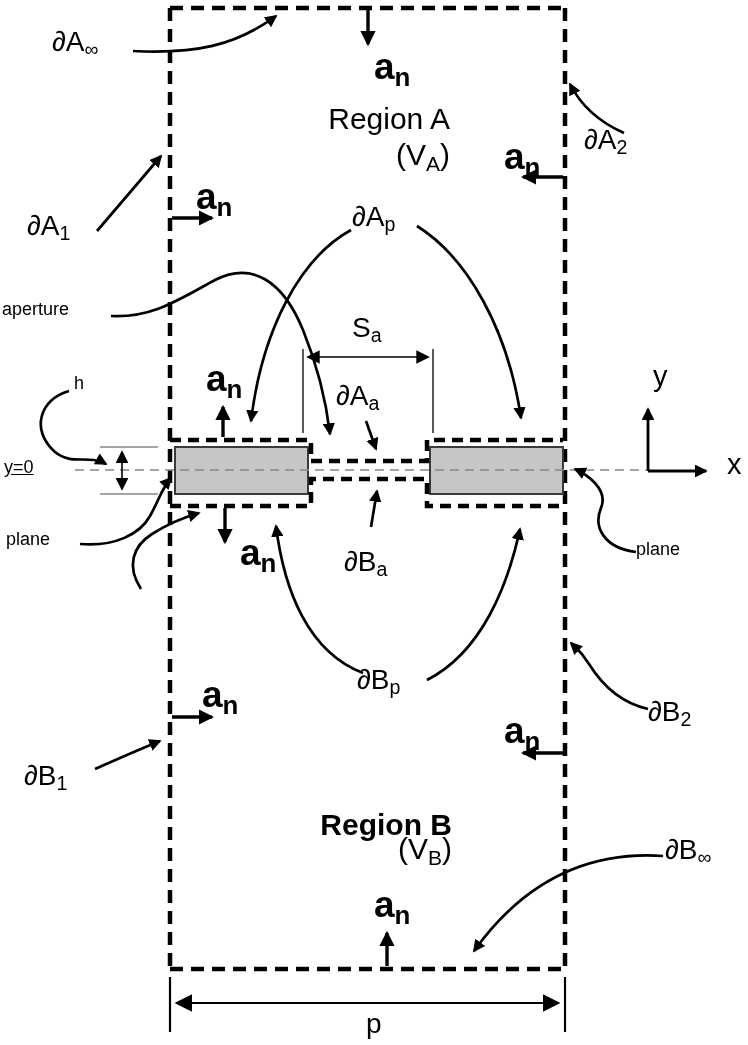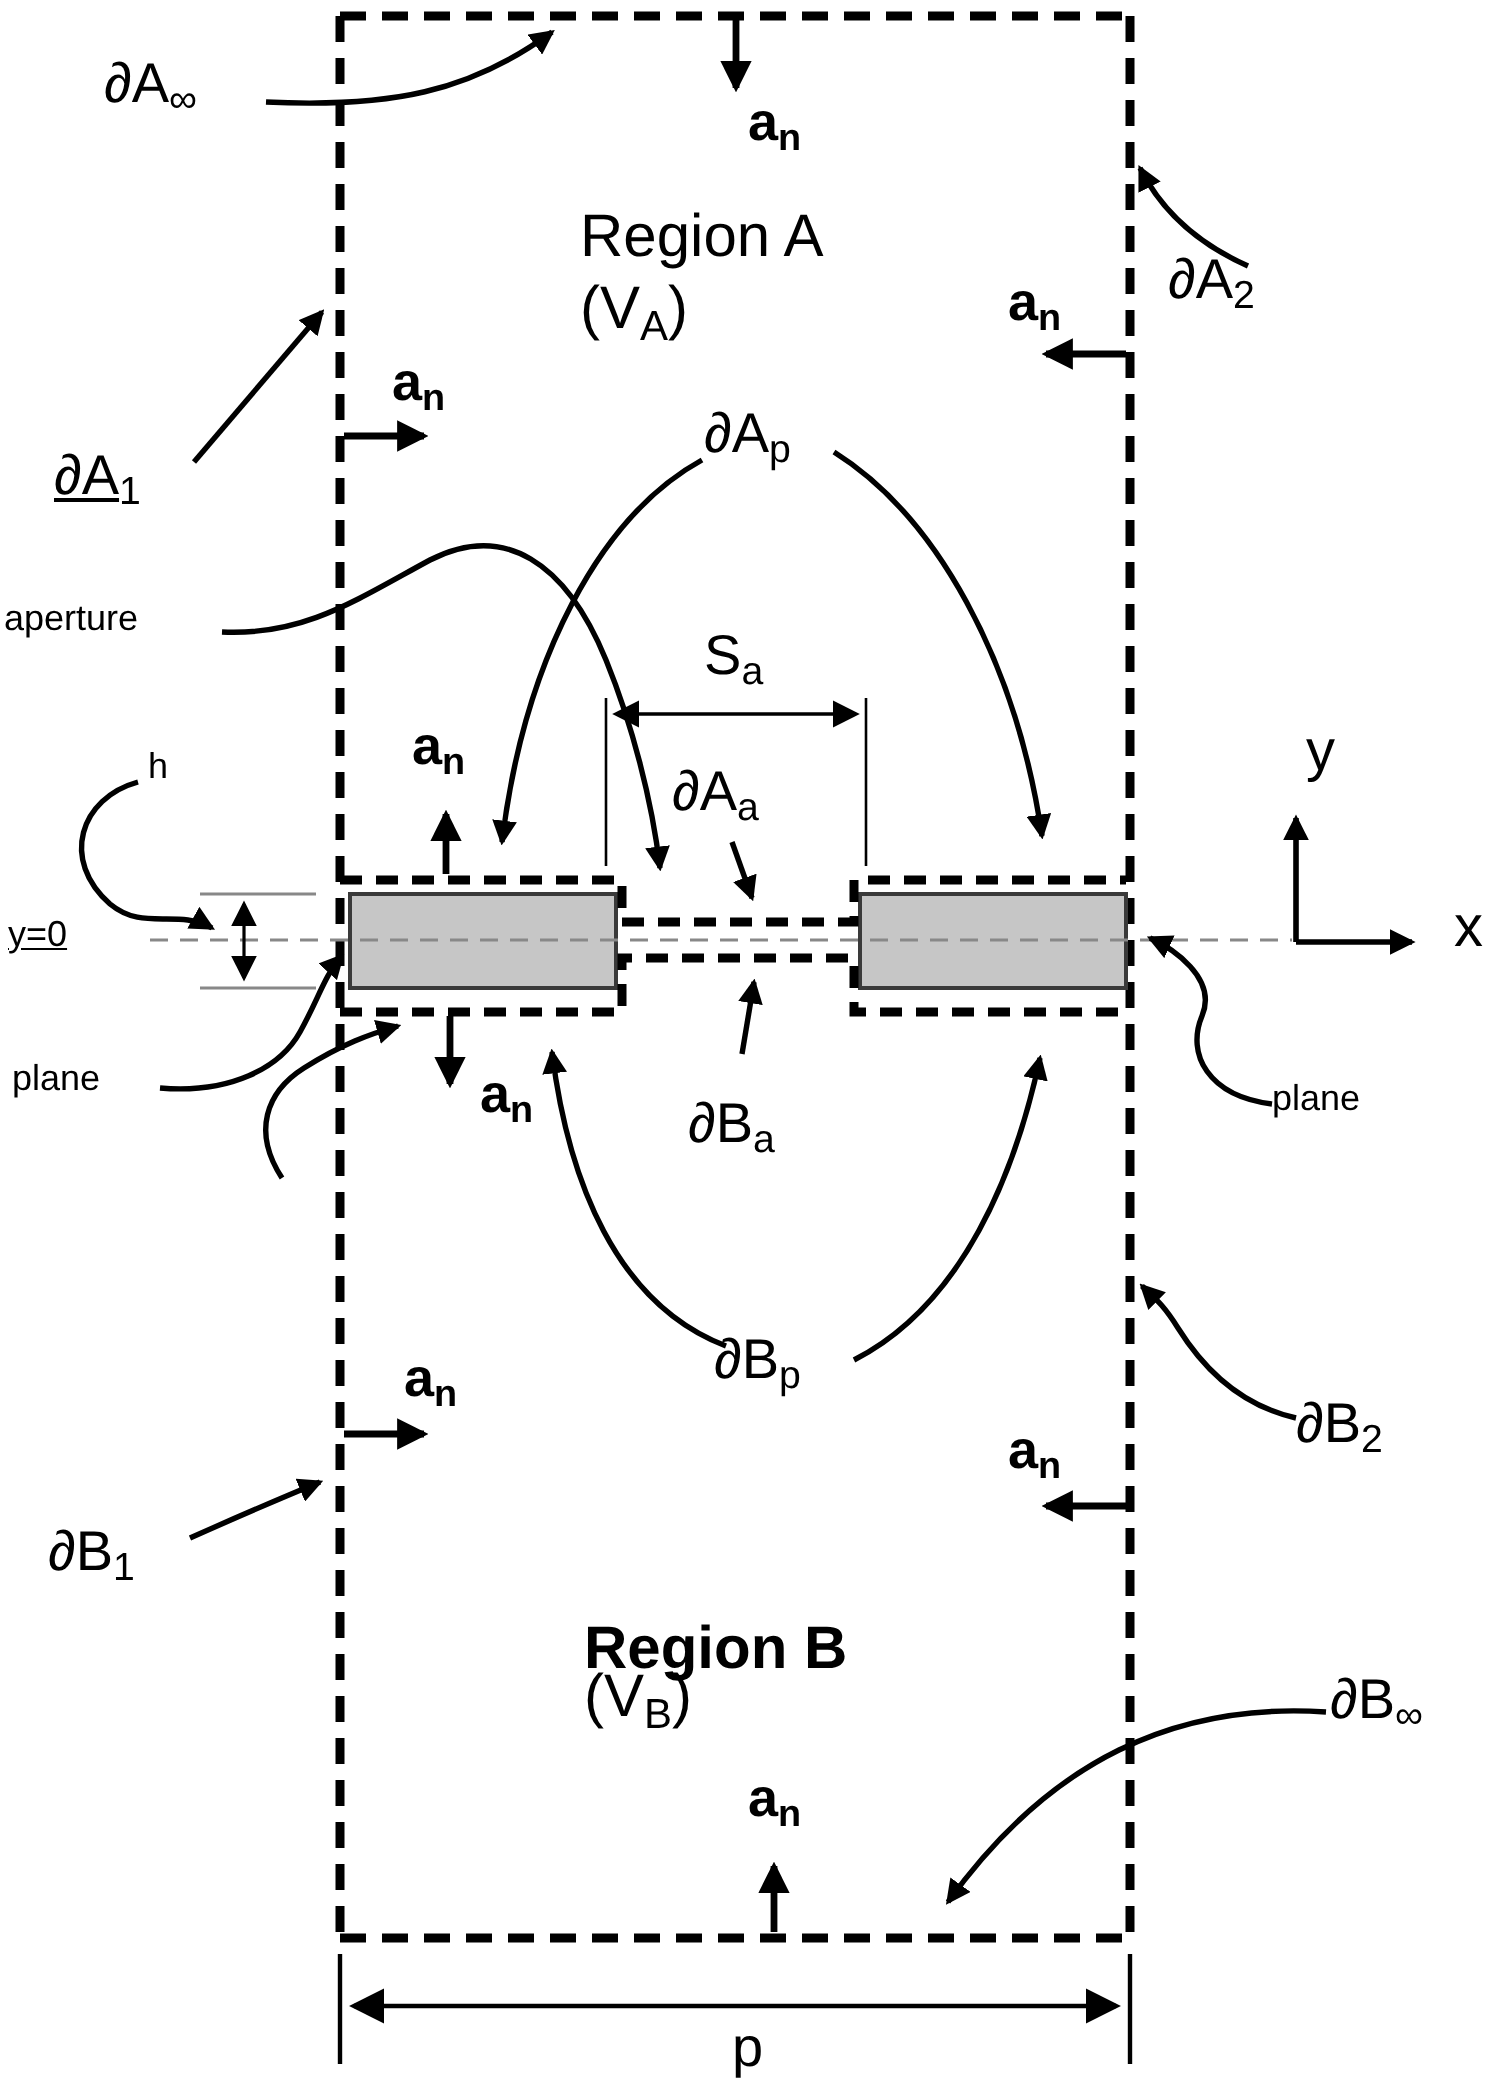--- a/index.html
+++ b/index.html
@@ -4,24 +4,24 @@
 <style>
   html,body{margin:0;padding:0;background:#ffffff;}
   .fig{
     position:relative;width:748px;height:1045px;background:#ffffff;
     font-family:"Liberation Sans","DejaVu Sans",sans-serif;color:#000;
     overflow:hidden;
   }
   .fig svg{position:absolute;left:0;top:0;}
   .lbl{position:absolute;white-space:nowrap;font-size:28px;line-height:1;}
   .lbl .sub{font-size:0.70em;position:relative;top:0.28em;}
-  .an{font-weight:bold;font-size:27px;}
+  .an{font-weight:bold;font-size:37px;}
   .plain{font-size:18px;}
   .big{font-size:30px;}
-  .ctr{text-align:left;}
+  .ctr{text-align:right;}
   .axis{font-size:29px;}
 </style>
 </head>
 <body>
 
 <div class="fig">
 
   <svg width="748" height="1045" viewBox="0 0 748 1045">
     <defs>
       <marker id="ah" viewBox="0 0 10 10" refX="8.6" refY="5" markerWidth="4.6" markerHeight="4.6" orient="auto-start-reverse" markerUnits="strokeWidth">
@@ -123,21 +123,21 @@
   <div class="lbl an" style="left:374px;top:48px;"><span>a</span><span class="sub">n</span></div>
   <div class="lbl an" style="left:196px;top:178px;"><span>a</span><span class="sub">n</span></div>
   <div class="lbl an" style="left:504px;top:138px;"><span>a</span><span class="sub">n</span></div>
   <div class="lbl an" style="left:206px;top:360px;"><span>a</span><span class="sub">n</span></div>
   <div class="lbl an" style="left:240px;top:534px;"><span>a</span><span class="sub">n</span></div>
   <div class="lbl an" style="left:202px;top:676px;"><span>a</span><span class="sub">n</span></div>
   <div class="lbl an" style="left:504px;top:712px;"><span>a</span><span class="sub">n</span></div>
   <div class="lbl an" style="left:374px;top:886px;"><span>a</span><span class="sub">n</span></div>
 
   <div class="lbl" style="left:52px;top:28px;"><span>∂A</span><span class="sub">∞</span></div>
-  <div class="lbl" style="left:27px;top:224px;text-decoration:underline;"><span>∂A</span><span class="sub">1</span></div>
+  <div class="lbl" style="left:27px;top:212px;"><span>∂A</span><span class="sub">1</span></div>
   <div class="lbl" style="left:584px;top:126px;"><span>∂A</span><span class="sub">2</span></div>
   <div class="lbl" style="left:352px;top:203px;"><span>∂A</span><span class="sub">p</span></div>
   <div class="lbl" style="left:336px;top:382px;"><span>∂A</span><span class="sub">a</span></div>
   <div class="lbl" style="left:344px;top:548px;"><span>∂B</span><span class="sub">a</span></div>
   <div class="lbl" style="left:357px;top:666px;"><span>∂B</span><span class="sub">p</span></div>
   <div class="lbl" style="left:24px;top:762px;"><span>∂B</span><span class="sub">1</span></div>
   <div class="lbl" style="left:648px;top:698px;"><span>∂B</span><span class="sub">2</span></div>
   <div class="lbl" style="left:665px;top:836px;"><span>∂B</span><span class="sub">∞</span></div>
 
   <div class="lbl plain" style="left:2px;top:300px;"><span>aperture</span></div>

